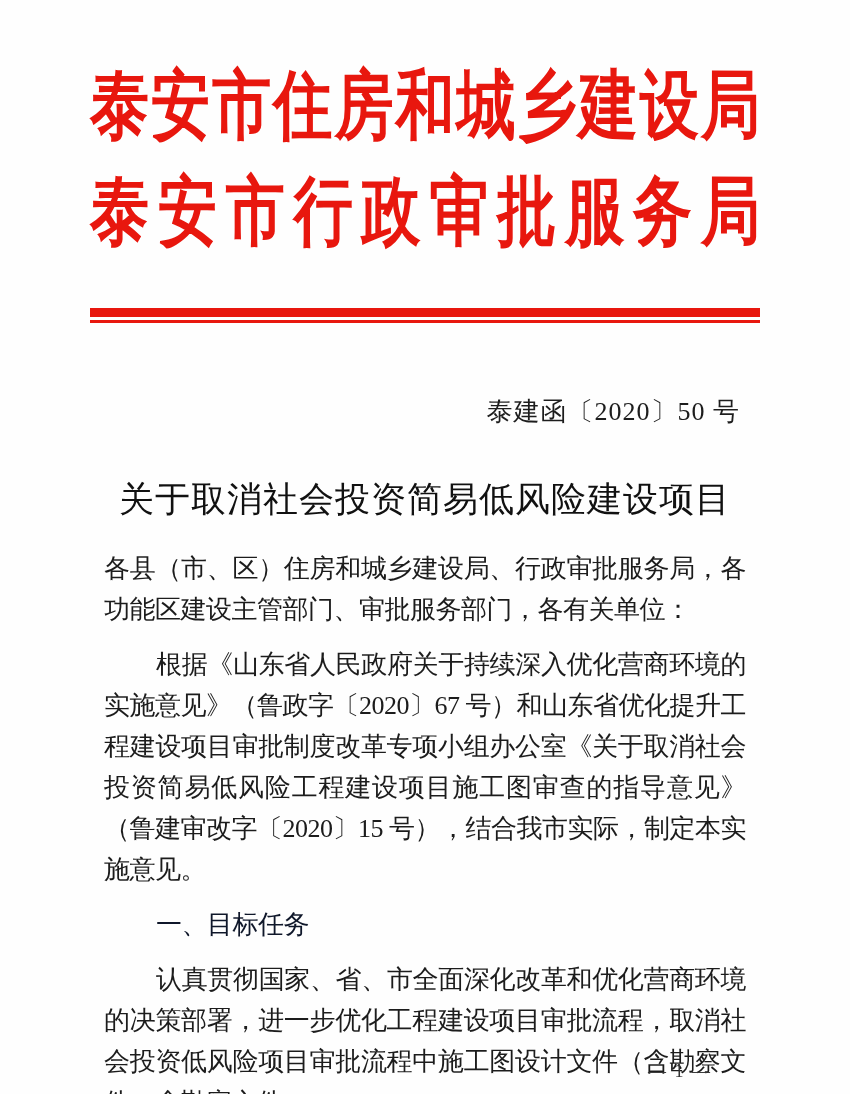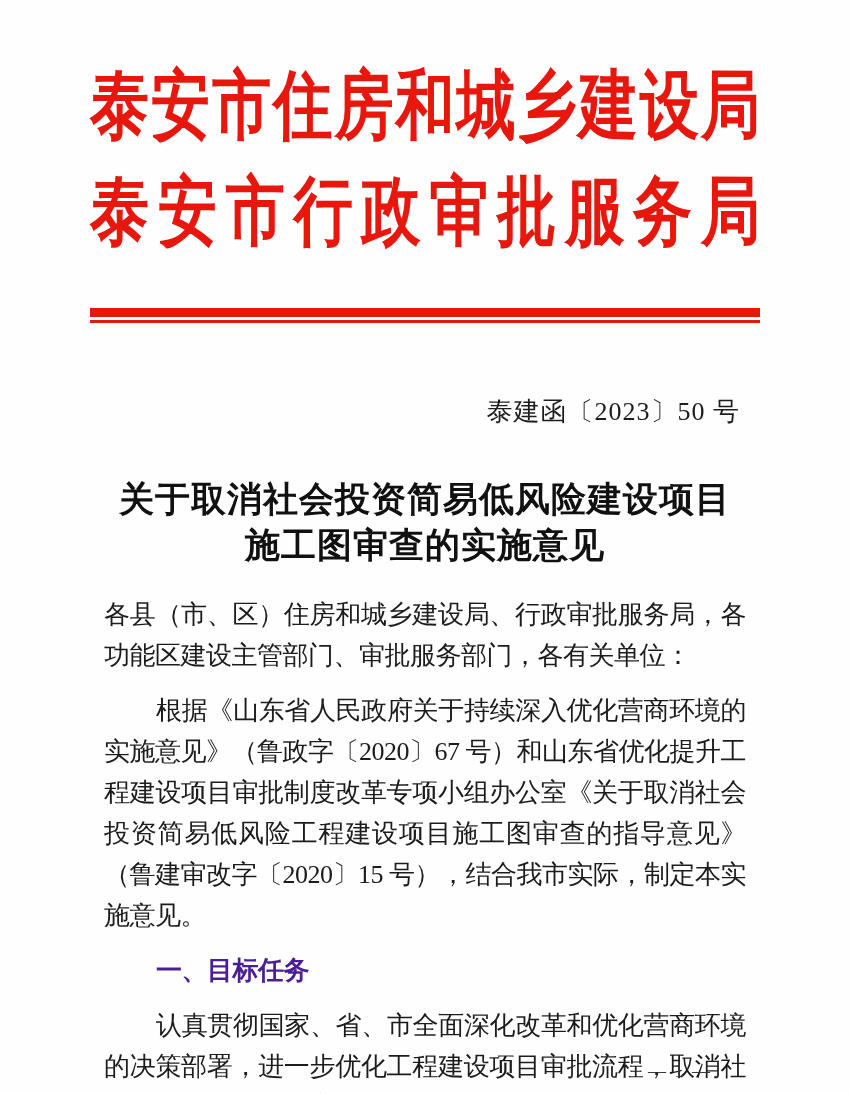--- a/index.html
+++ b/index.html
@@ -55,21 +55,21 @@
     color: #1d1d1d;
     text-align: right;
     padding-right: 20px;
     letter-spacing: 1px;
   }
   
   .doc-title {
     margin: 50px 0 0 0;
     font-size: 35px;
     line-height: 46px;
-    font-weight: 700;
+    font-weight: 400;
     color: #111111;
     text-align: center;
     letter-spacing: 1px;
   }
   
   .body-text {
     margin-top: 25px;
     font-size: 26px;
     line-height: 41px;
     color: #1c1c1c;
@@ -78,22 +78,22 @@
   }
   .body-text p {
     margin: 14px;
   }
   .para-indent {
     text-indent: 2em;
     font-family: Liberation Serif, serif;
   }
   .section-heading {
     text-indent: 2em;
-    font-weight: 700;
-    color: #4c1d95;
+    font-weight: 400;
+    color: #0f172a;
   }
   
   .page-number {
     position: absolute;
     right: 138px;
     bottom: 12px;
     font-size: 18px;
     color: #333333;
     letter-spacing: 2px;
   }
@@ -106,25 +106,24 @@
   <div class="letterhead">
     <div class="red-header-line">泰安市住房和城乡建设局</div>
     <div class="red-header-line">泰安市行政审批服务局</div>
   </div>
 
   <div class="red-rule">
     <div class="red-rule-thick"></div>
     <div class="red-rule-thin"></div>
   </div>
 
-  <div class="doc-number">泰建函〔2023〕50 号</div>
+  <div class="doc-number">泰建函〔2020〕50 号</div>
 
   <h1 class="doc-title">
     <span>关于取消社会投资简易低风险建设项目</span><br>
-    <span>施工图审查的实施意见</span>
   </h1>
 
   <div class="body-text">
     <p>各县（市、区）住房和城乡建设局、行政审批服务局，各功能区建设主管部门、审批服务部门，各有关单位：</p>
     <p class="para-indent">根据《山东省人民政府关于持续深入优化营商环境的实施意见》（鲁政字〔2020〕67 号）和山东省优化提升工程建设项目审批制度改革专项小组办公室《关于取消社会投资简易低风险工程建设项目施工图审查的指导意见》（鲁建审改字〔2020〕15 号），结合我市实际，制定本实施意见。</p>
     <p class="section-heading">一、目标任务</p>
     <p class="para-indent">认真贯彻国家、省、市全面深化改革和优化营商环境的决策部署，进一步优化工程建设项目审批流程，取消社会投资低风险项目审批流程中施工图设计文件（含勘察文件，含勘察文件</p>
   </div>
 
   <div class="page-number">— 1 —</div>

